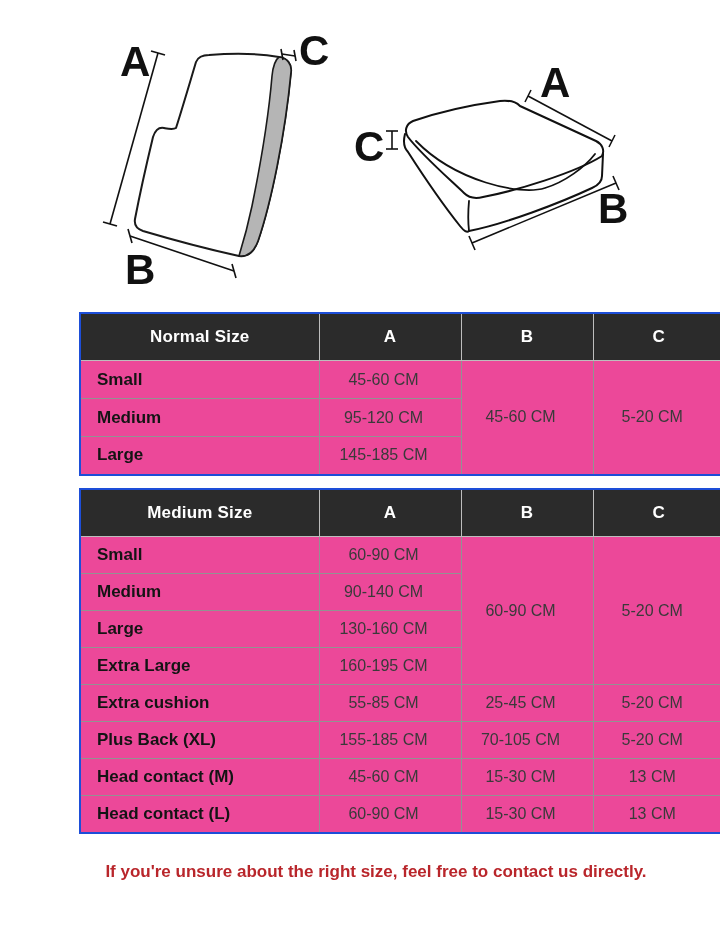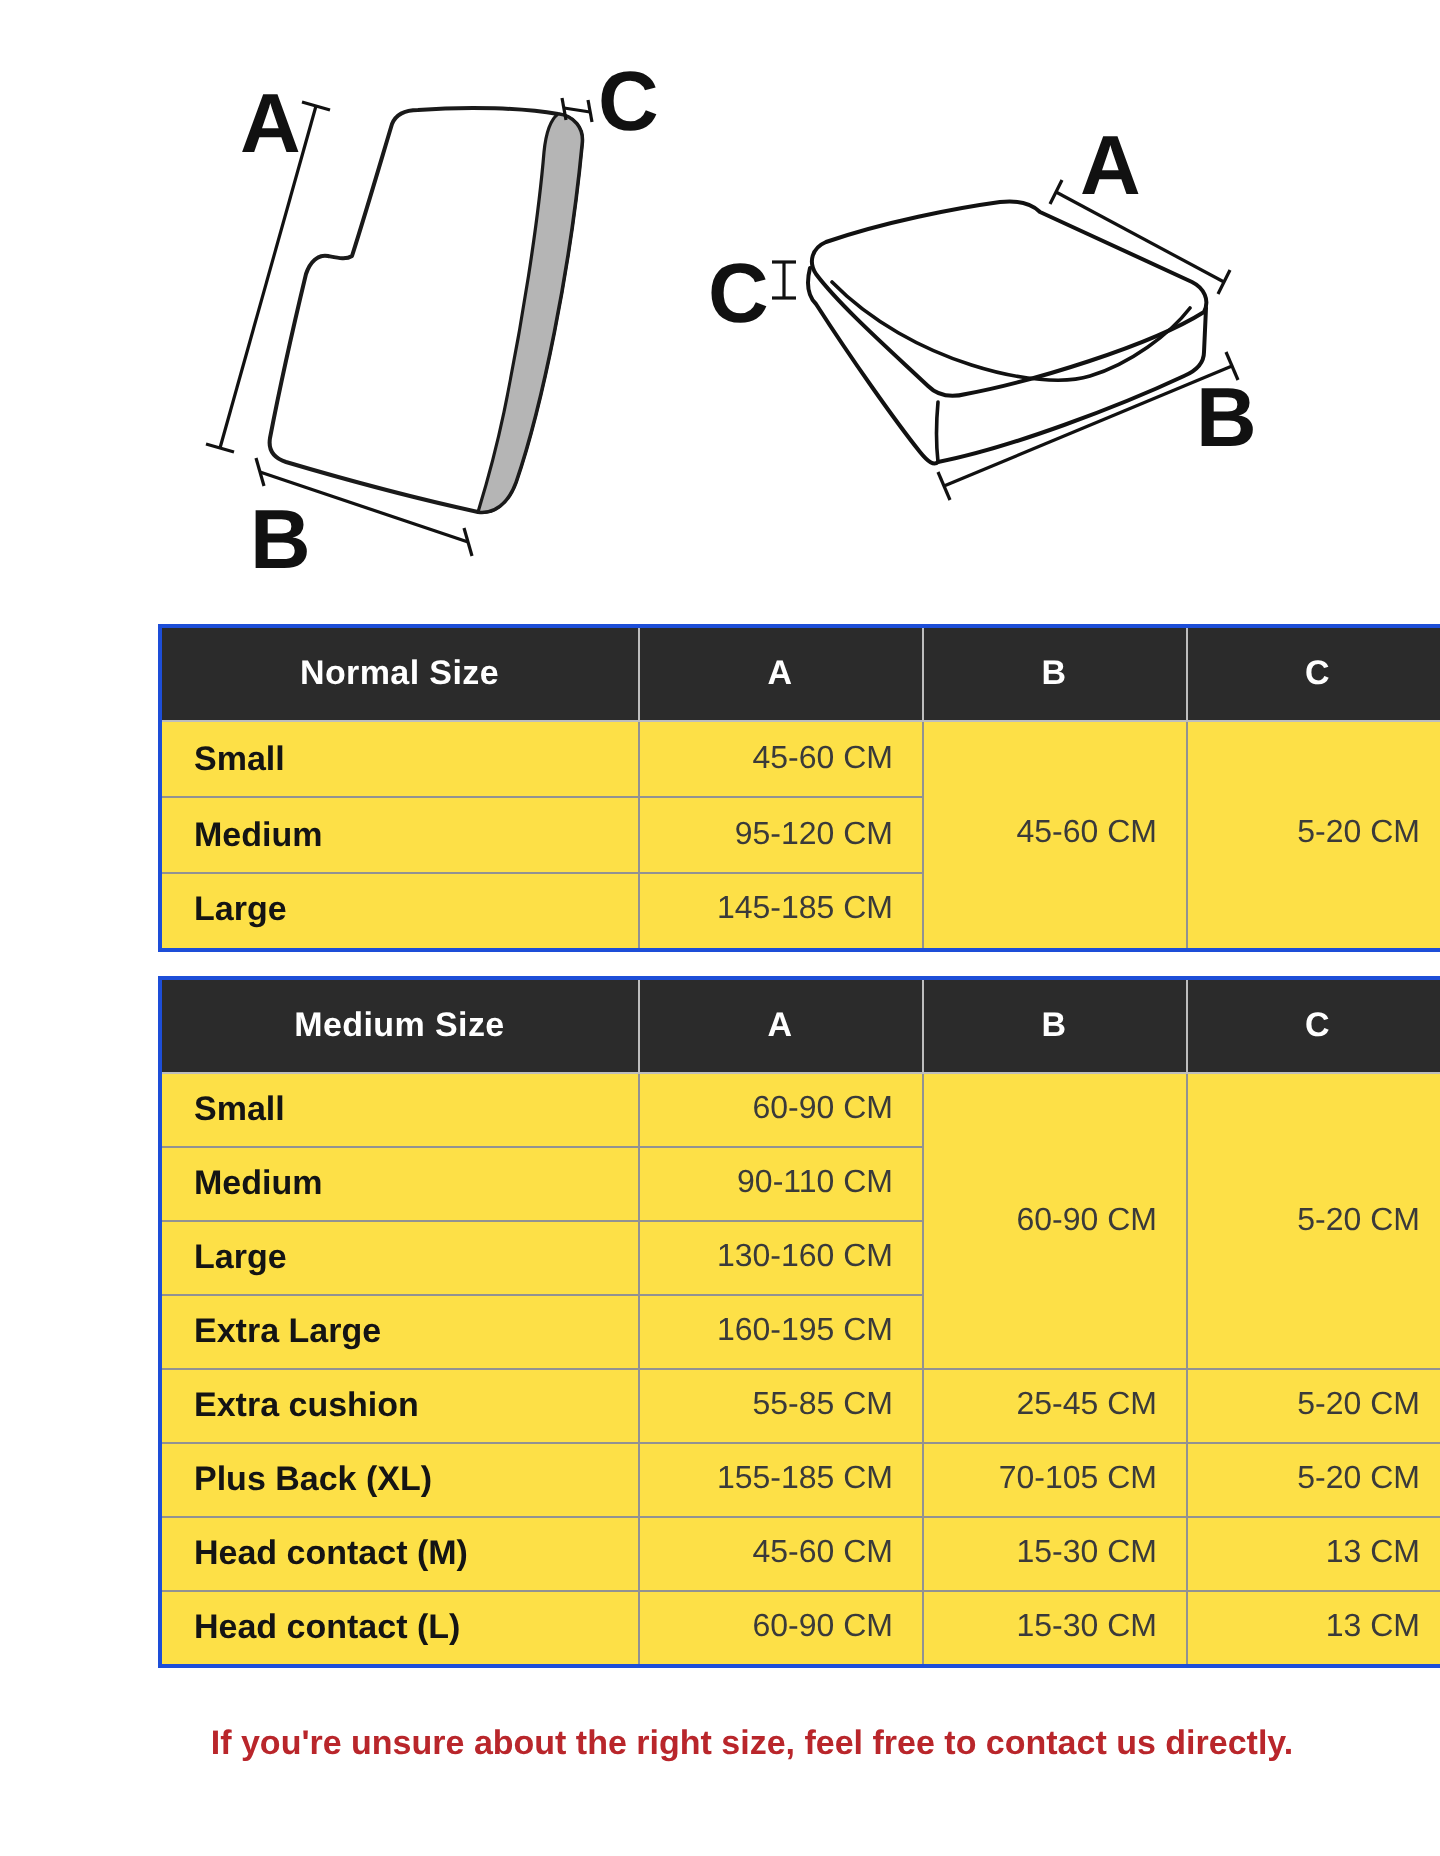--- a/index.html
+++ b/index.html
@@ -35,33 +35,33 @@
     font-size: 17px;
     height: 44px;
     text-align: center;
     border: 1px solid #bdbdbd;
     letter-spacing: 0.2px;
   }
   .size-table td {
     border: 1px solid #929292;
     font-size: 16px;
     color: #3a3a3a;
-    background: #fde047;
+    background: #ec4899;
   }
   .t-normal tr.body-row { height: 38px; }
   .t-enlarge tr.body-row { height: 37px; }
   .size-table td.name {
     font-weight: bold;
     color: #141414;
     font-size: 17px;
     text-align: left;
     padding-left: 16px;
   }
   .size-table td.val {
-    text-align: right;
+    text-align: center;
     padding-right: 14px;
   }
   .footer-note {
     position: absolute;
     top: 862px;
     left: 16px;
     width: 720px;
     text-align: center;
     color: #b9262b;
     font-weight: bold;
@@ -199,21 +199,21 @@
     <th>C</th>
   </tr>
   <tr class="body-row">
     <td class="name">Small</td>
     <td class="val">60-90 CM</td>
     <td class="val" rowspan="4">60-90 CM</td>
     <td class="val" rowspan="4">5-20 CM</td>
   </tr>
   <tr class="body-row">
     <td class="name">Medium</td>
-    <td class="val">90-110 CM</td>
+    <td class="val">90-140 CM</td>
   </tr>
   <tr class="body-row">
     <td class="name">Large</td>
     <td class="val">130-160 CM</td>
   </tr>
   <tr class="body-row">
     <td class="name">Extra Large</td>
     <td class="val">160-195 CM</td>
   </tr>
   <tr class="body-row">

